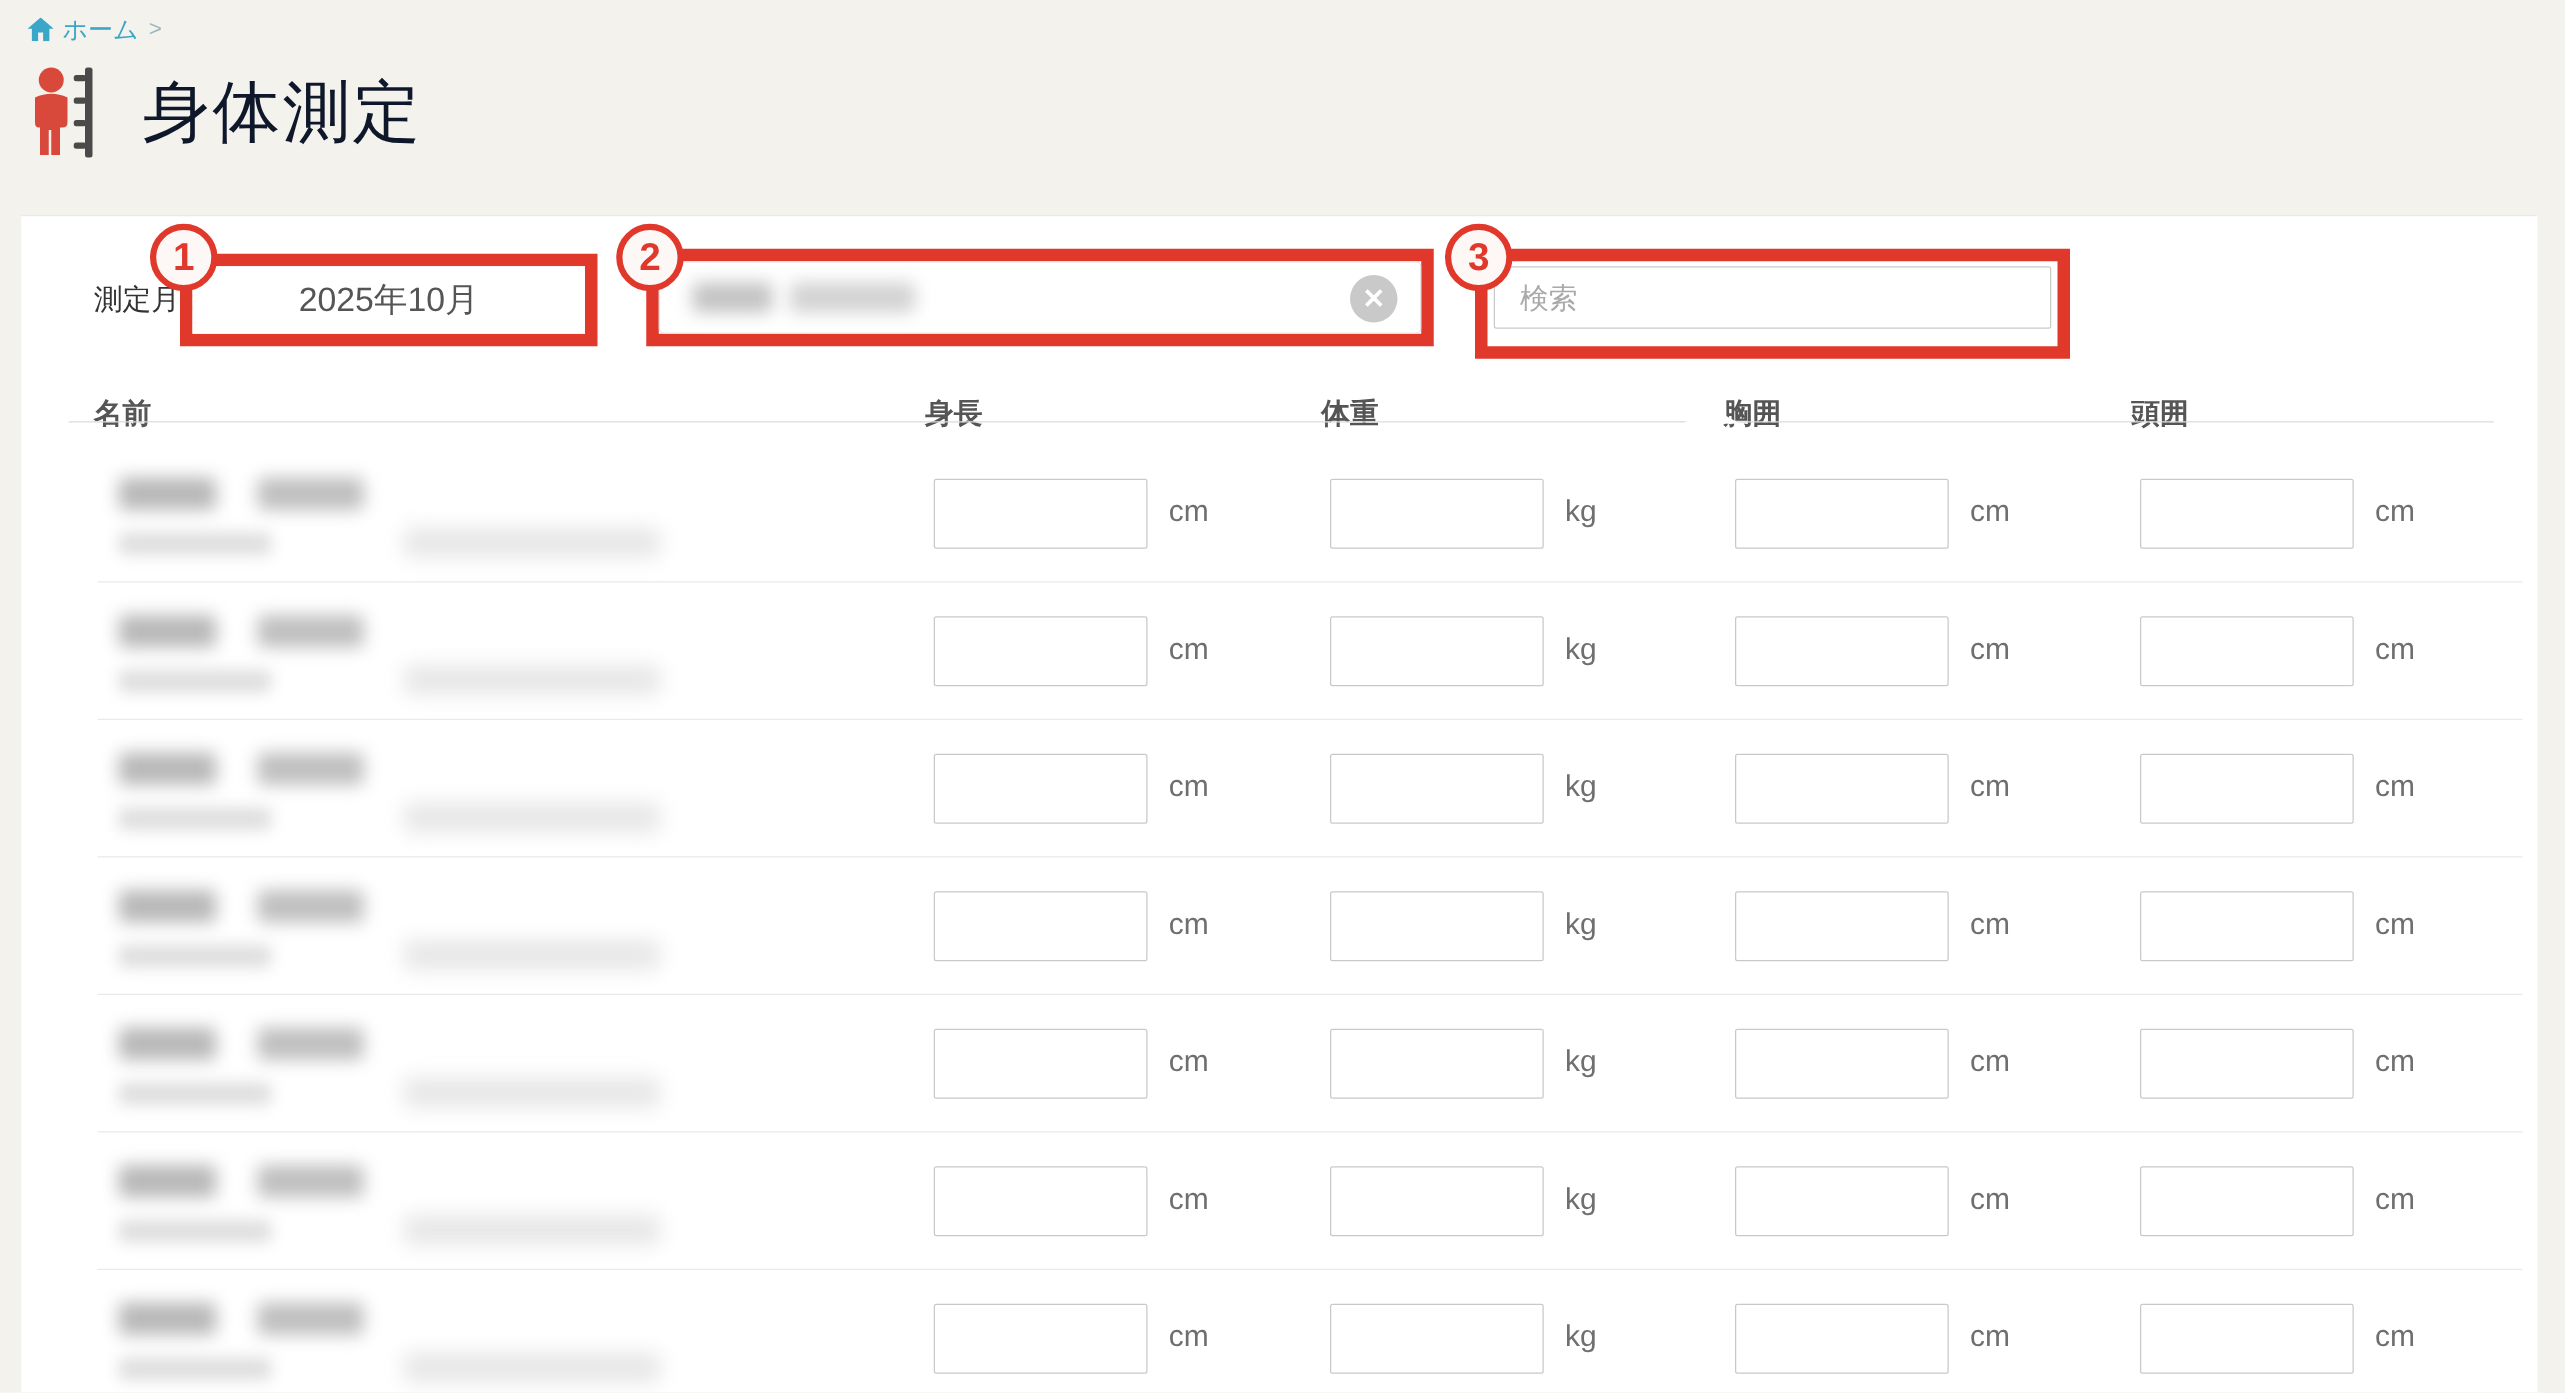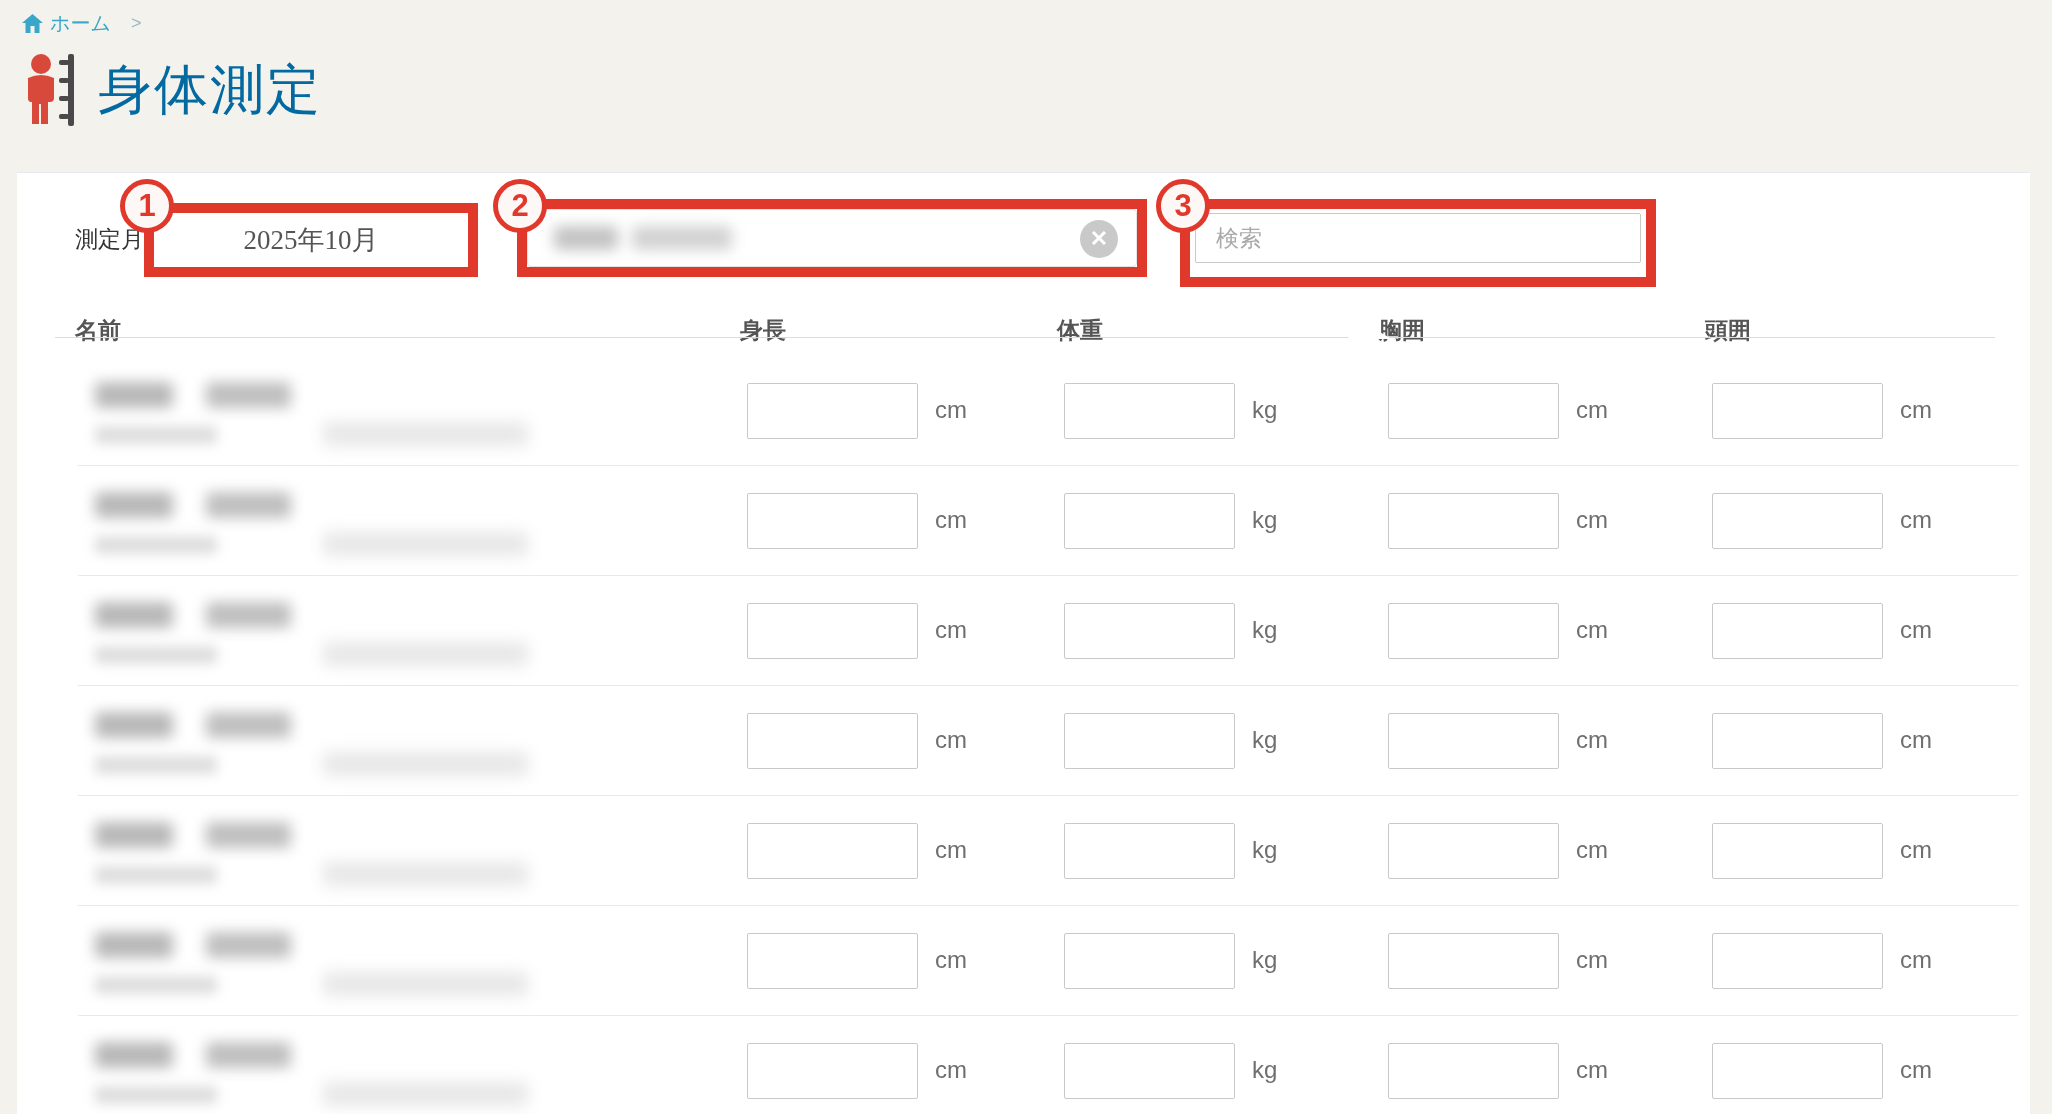--- a/index.html
+++ b/index.html
@@ -1,38 +1,38 @@
 <!DOCTYPE html>
 <html><head>
 <meta charset="utf-8">
 <style>
   * { margin:0; padding:0; box-sizing:border-box; }
   html,body { width:2052px; }
   body { font-family:"Liberation Sans","DejaVu Sans",sans-serif; background:#f4f2ec; }
   .page { position:relative; width:2052px; height:1114px; background:#f4f2ec; overflow:hidden; }
 
   
-  .breadcrumb { position:absolute; left:22px; top:10px; display:flex; align-items:center; gap:20px; font-size:20px; }
+  .breadcrumb { position:absolute; left:22px; top:10px; display:flex; align-items:center; gap:8px; font-size:20px; }
   .breadcrumb a { color:#3aa7c9; text-decoration:none; display:flex; align-items:center; gap:7px; cursor:pointer; }
   .crumb-sep { color:#9ab6c0; font-size:18px; }
 
   
   .title-row { position:absolute; left:20px; top:52px; display:flex; align-items:center; gap:18px; }
-  .title-text { font-size:54px; color:#0369a1; letter-spacing:2px; }
+  .title-text { font-size:54px; color:#0f172a; letter-spacing:2px;margin-left:16px; }
 
   .subtitle { position:absolute; left:20px; top:141px; font-size:21px; color:#2f2f2f; }
 
   
   .panel { position:absolute; left:17px; top:172px; width:2013px; height:942px; background:#ffffff; border-top:1px solid #e7e9f0; }
 
   
   .month-label { position:absolute; left:75px; top:224px; font-size:23px; color:#333; }
 
   .hl-box { position:absolute; border:10px solid #e0392c; background:#fff; }
-  .hl-1 { left:144px; top:203px; width:334px; height:74px;font-family:Liberation Serif, serif; }
+  .hl-1 { left:144px; top:203px; width:334px; height:74px; }
   .hl-2 { left:517px; top:199px; width:630px; height:78px; }
   .hl-3 { left:1180px; top:199px; width:476px; height:88px; }
 
   .badge { position:absolute; width:54px; height:54px; border:5px solid #e0392c; border-radius:50%;
            background:#fdf7f5; color:#e0392c; font-size:31px; font-weight:bold;
            display:flex; align-items:center; justify-content:center; z-index:5; }
   .badge-1 { left:120px; top:179px; }
   .badge-2 { left:493px; top:179px; }
   .badge-3 { left:1156px; top:179px; }
 

